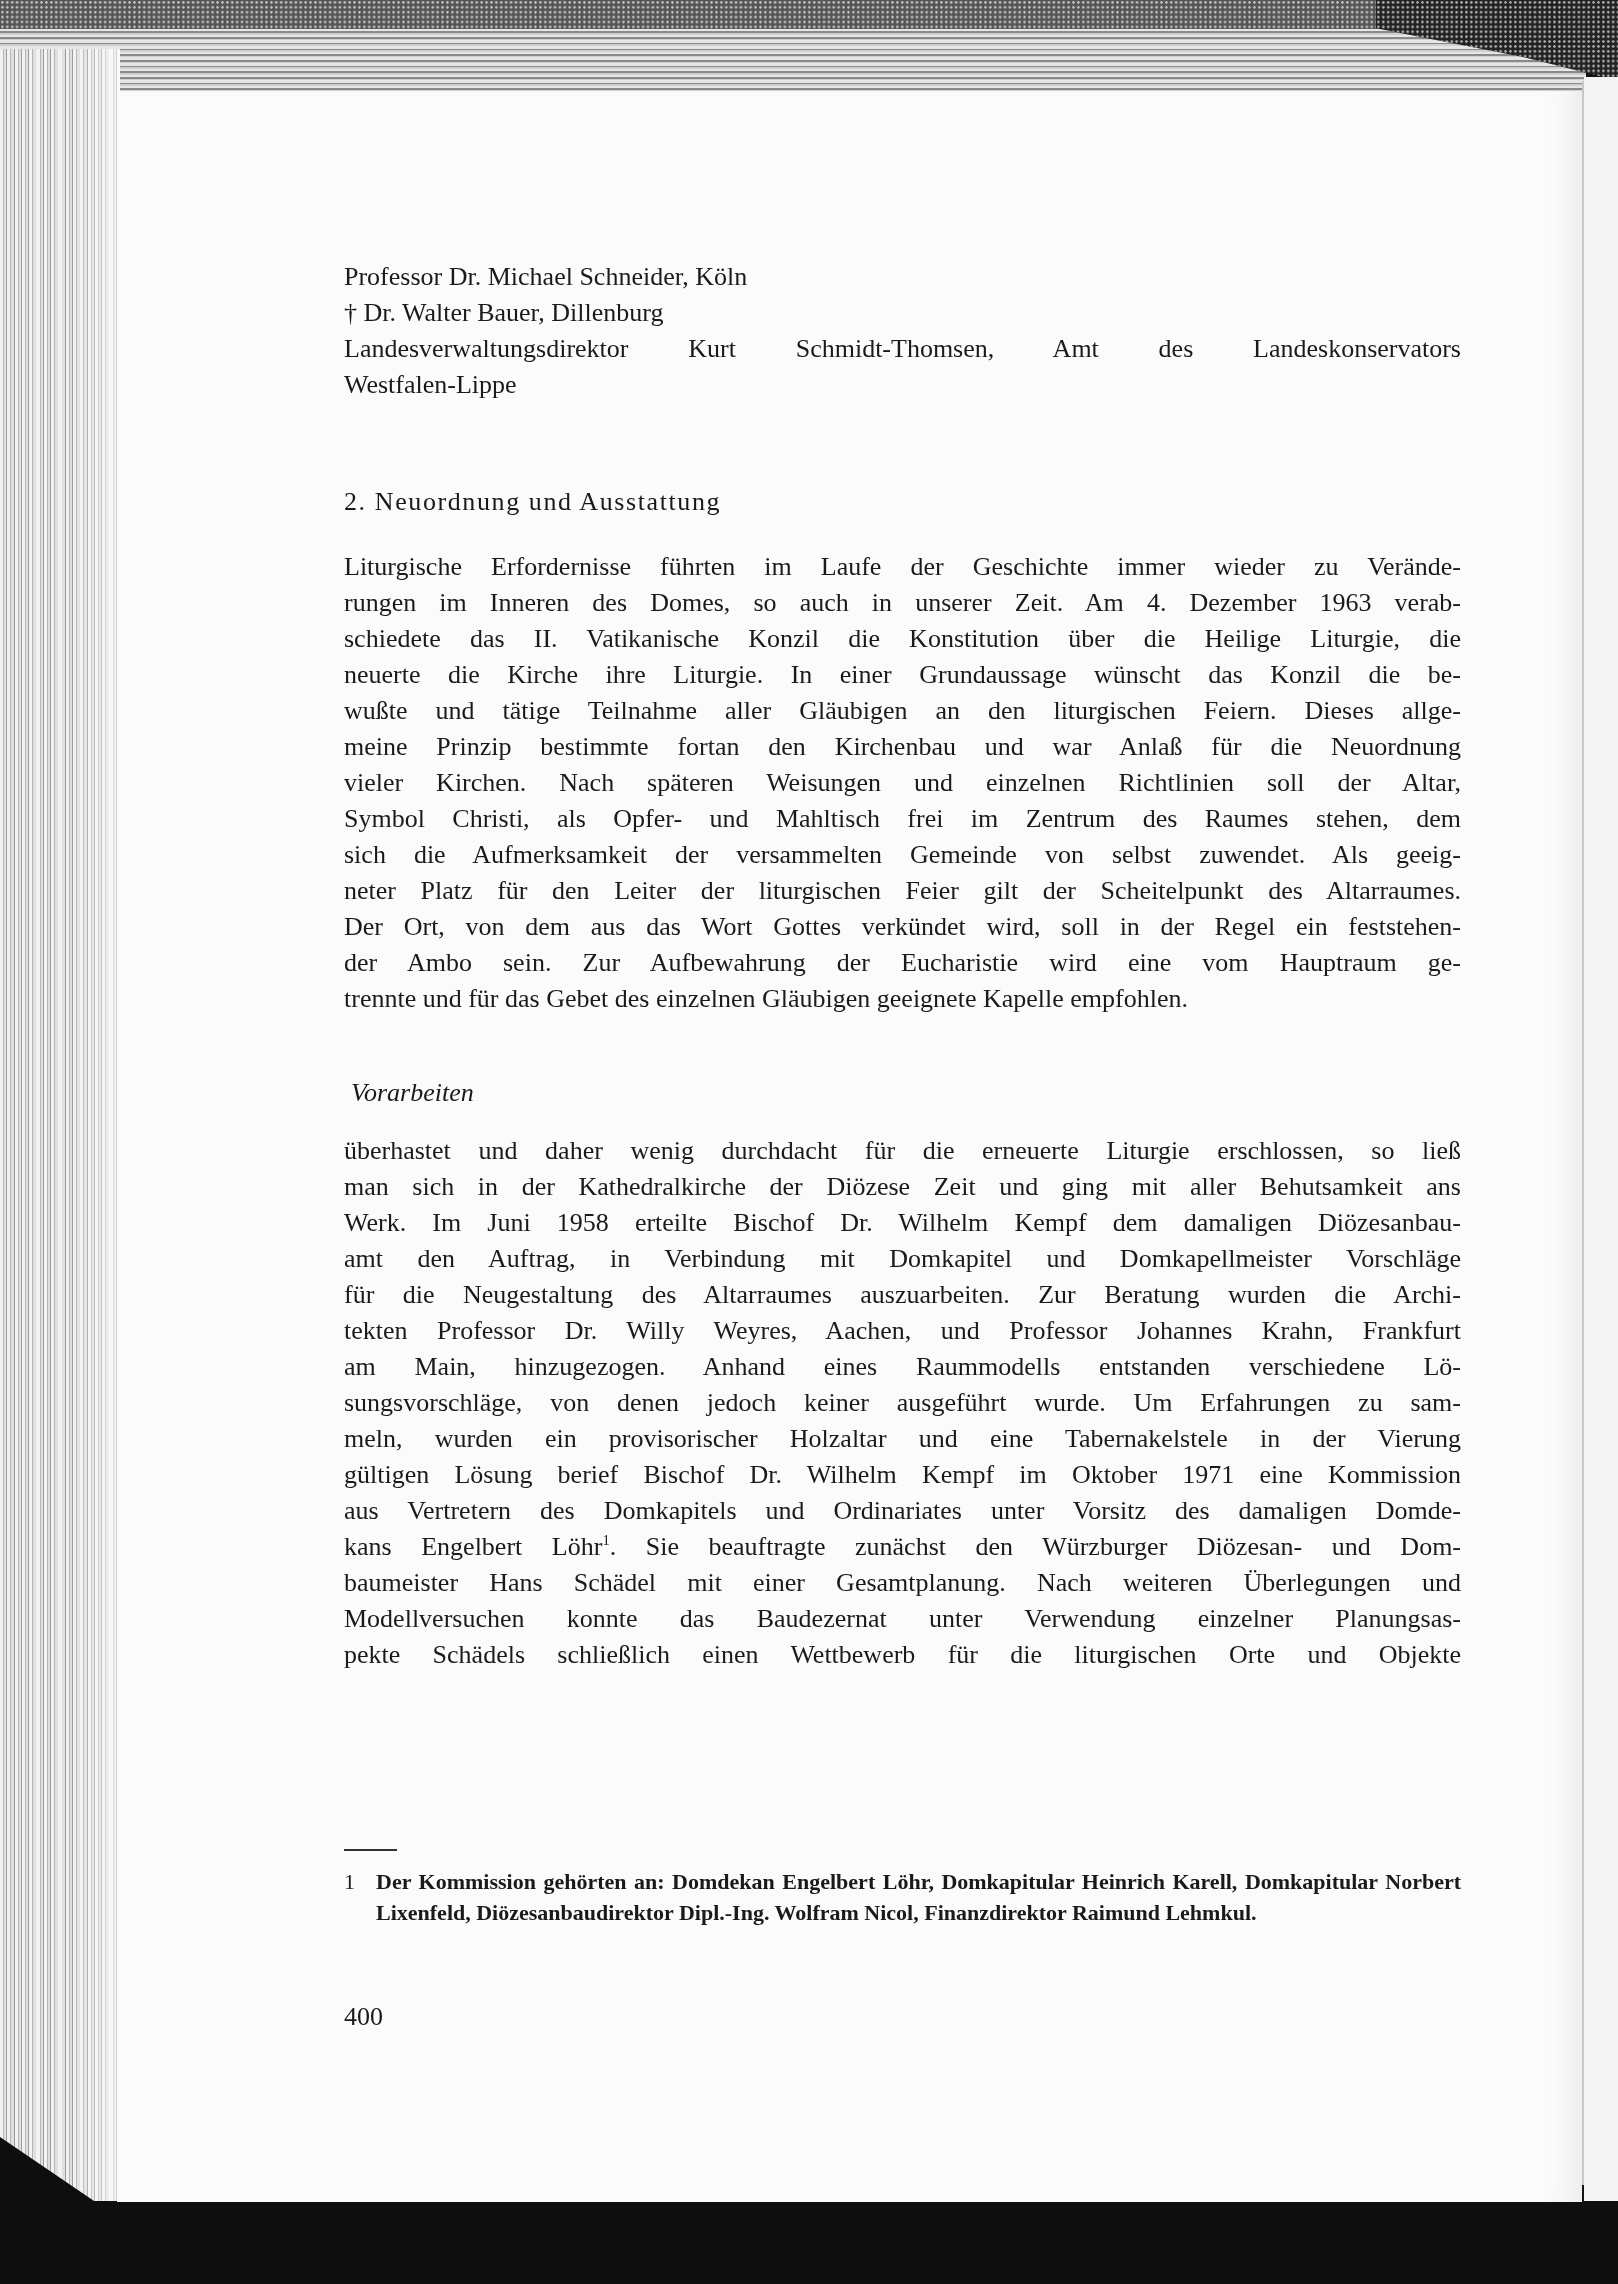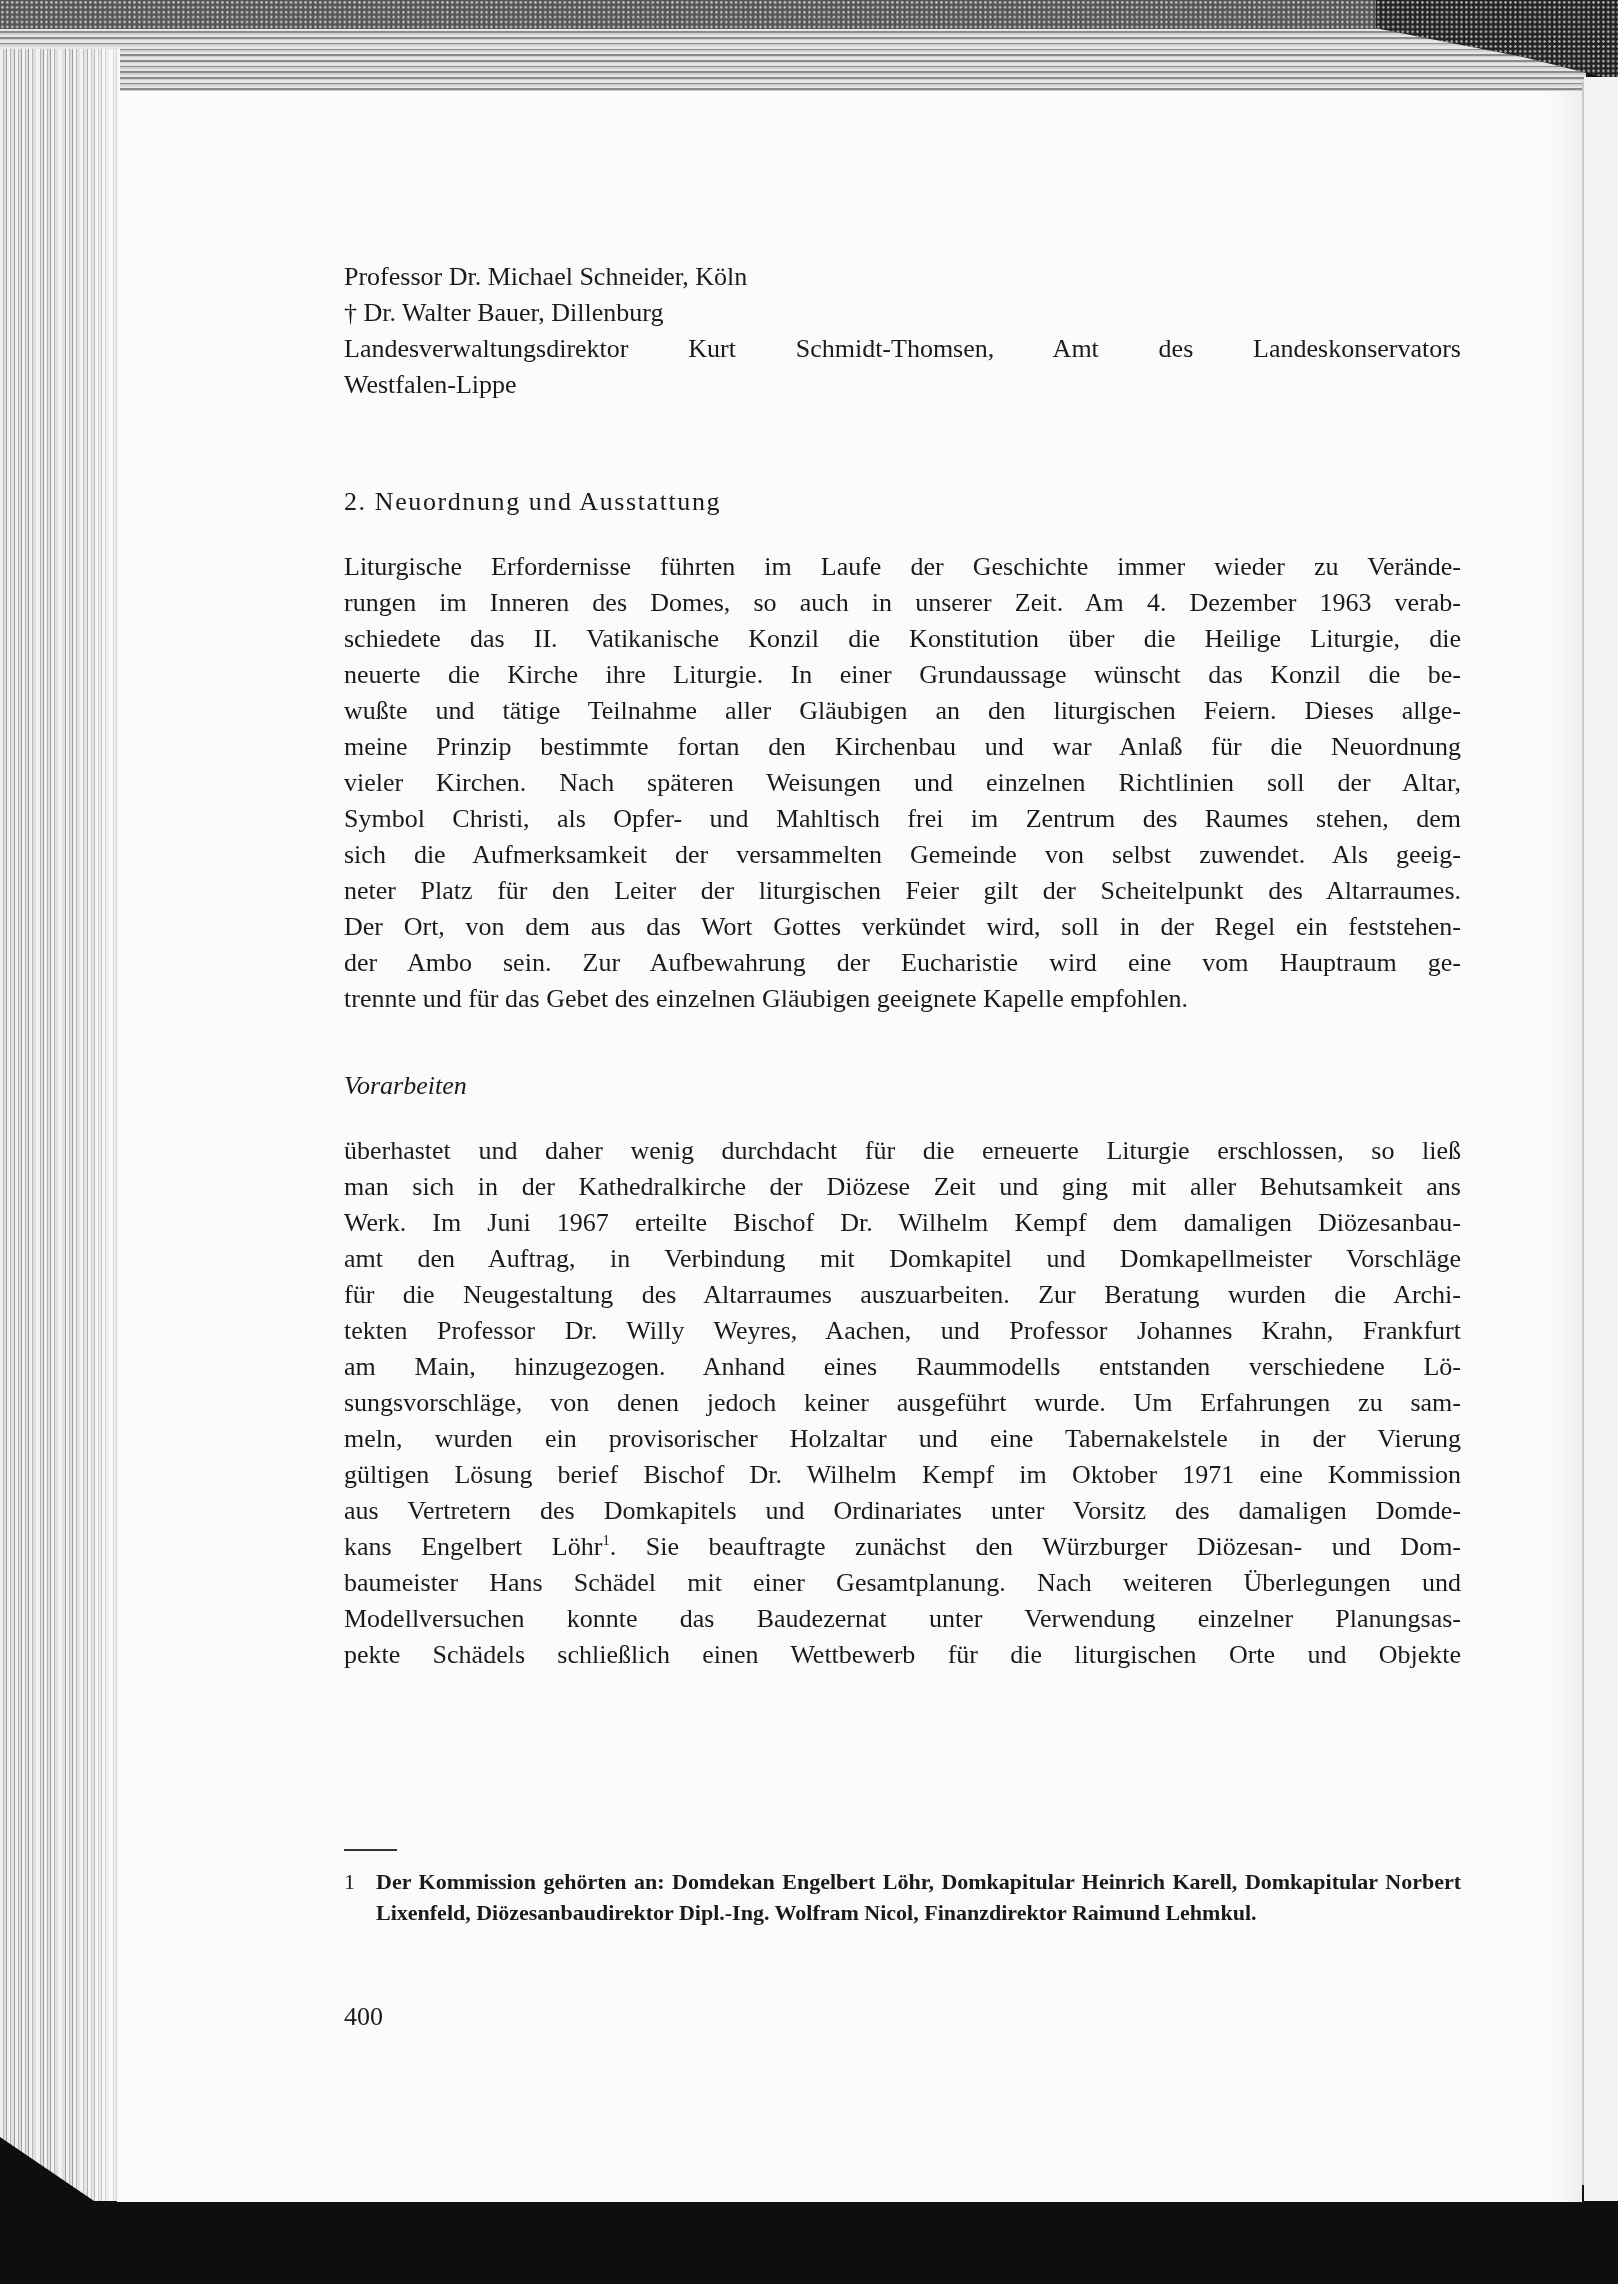--- a/index.html
+++ b/index.html
@@ -64,21 +64,21 @@
   }
   .names p { margin: 0; }
   .section-title {
     margin: 0; position: absolute; top: 225px; left: 0; letter-spacing: 1.6px; font-size: 26px; text-align: right;
   }
   .para {
     margin: 0; text-align: justify; position: absolute; left: 0; width: 1117px;
     hyphens: manual;
   }
   .p1 { top: 290px; }
-  .subhead { position: absolute; top: 809px; left: 0; margin: 0; font-style: italic; }
+  .subhead { position: absolute; top: 809px; left: 0; margin: 7px; font-style: italic; }
   .p2 { top: 874px; }
   .footnote-rule { position: absolute; top: 1590px; left: 0; width: 53px; height: 1.6px; background: #333; }
   .footnote {
     position: absolute; top: 1607px; left: 0; width: 1117px; font-size: 22px; line-height: 31px;
     display: flex;
   }
   .fn-num { width: 32px; flex: none; }
   .fn-text { text-align: justify; flex: 1; font-weight: bold; }
   .page-number { position: absolute; top: 1740px; left: 0; font-size: 26px; }
   sup { font-size: 14.6px; line-height: 0; vertical-align: super; }
@@ -125,21 +125,21 @@
     <span class="line">Der Ort, von dem aus das Wort Gottes verkündet wird, soll in der Regel ein feststehen-</span>
     <span class="line">der Ambo sein. Zur Aufbewahrung der Eucharistie wird eine vom Hauptraum ge-</span>
     <span class="line last">trennte und für das Gebet des einzelnen Gläubigen geeignete Kapelle empfohlen.</span>
   </div>
 
   <p class="subhead">Vorarbeiten</p>
 
   <div class="para p2">
     <span class="line">überhastet und daher wenig durchdacht für die erneuerte Liturgie erschlossen, so ließ</span>
     <span class="line">man sich in der Kathedralkirche der Diözese Zeit und ging mit aller Behutsamkeit ans</span>
-    <span class="line">Werk. Im Juni 1967 erteilte Bischof Dr. Wilhelm Kempf dem damaligen Diözesanbau-</span>
+    <span class="line">Werk. Im Juni 1958 erteilte Bischof Dr. Wilhelm Kempf dem damaligen Diözesanbau-</span>
     <span class="line">amt den Auftrag, in Verbindung mit Domkapitel und Domkapellmeister Vorschläge</span>
     <span class="line">für die Neugestaltung des Altarraumes auszuarbeiten. Zur Beratung wurden die Archi-</span>
     <span class="line">tekten Professor Dr. Willy Weyres, Aachen, und Professor Johannes Krahn, Frankfurt</span>
     <span class="line">am Main, hinzugezogen. Anhand eines Raummodells entstanden verschiedene Lö-</span>
     <span class="line">sungsvorschläge, von denen jedoch keiner ausgeführt wurde. Um Erfahrungen zu sam-</span>
     <span class="line">meln, wurden ein provisorischer Holzaltar und eine Tabernakelstele in der Vierung</span>
     <span class="line">gültigen Lösung berief Bischof Dr. Wilhelm Kempf im Oktober 1971 eine Kommission</span>
     <span class="line">aus Vertretern des Domkapitels und Ordinariates unter Vorsitz des damaligen Domde-</span>
     <span class="line"><span>kans Engelbert Löhr</span><sup>1</sup><span>. </span><span>Sie beauftragte zunächst den Würzburger Diözesan- und Dom-</span></span>
     <span class="line">baumeister Hans Schädel mit einer Gesamtplanung. Nach weiteren Überlegungen und</span>

